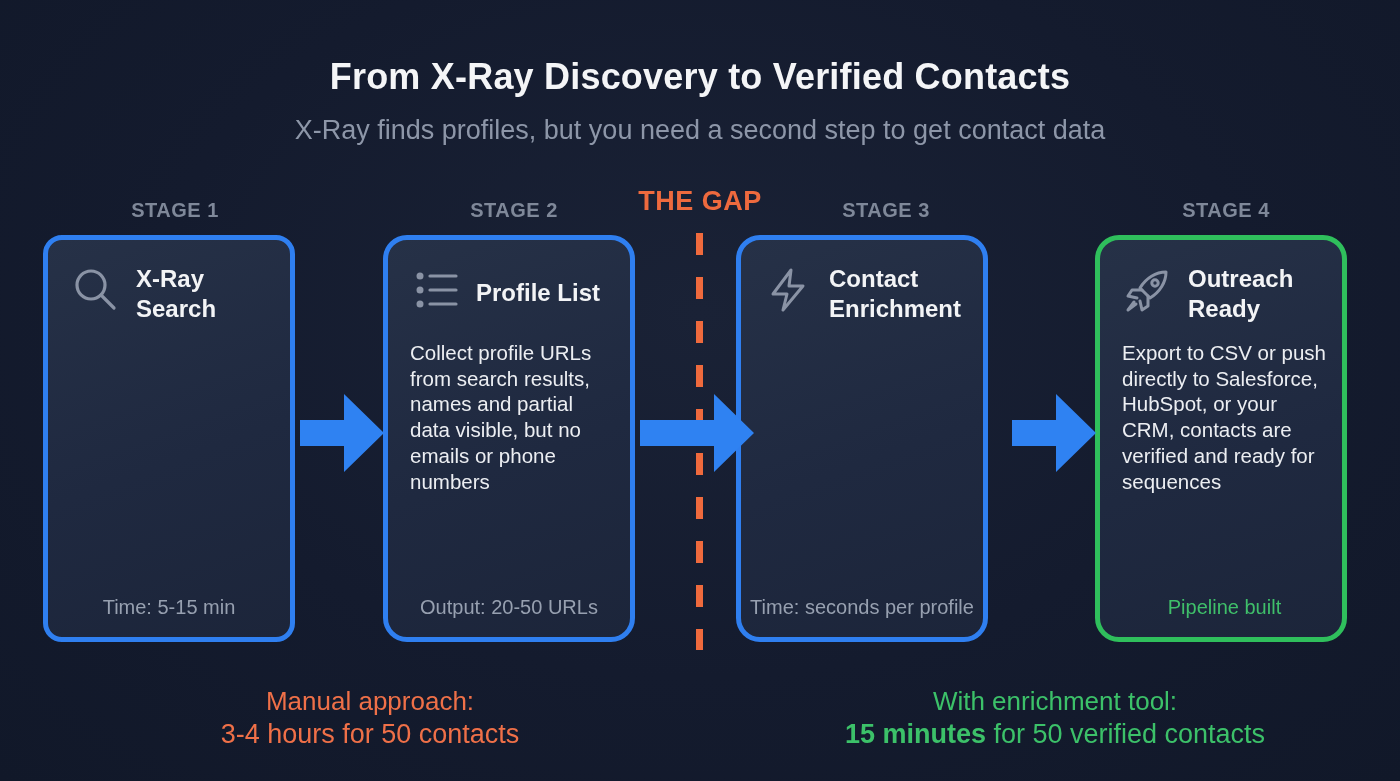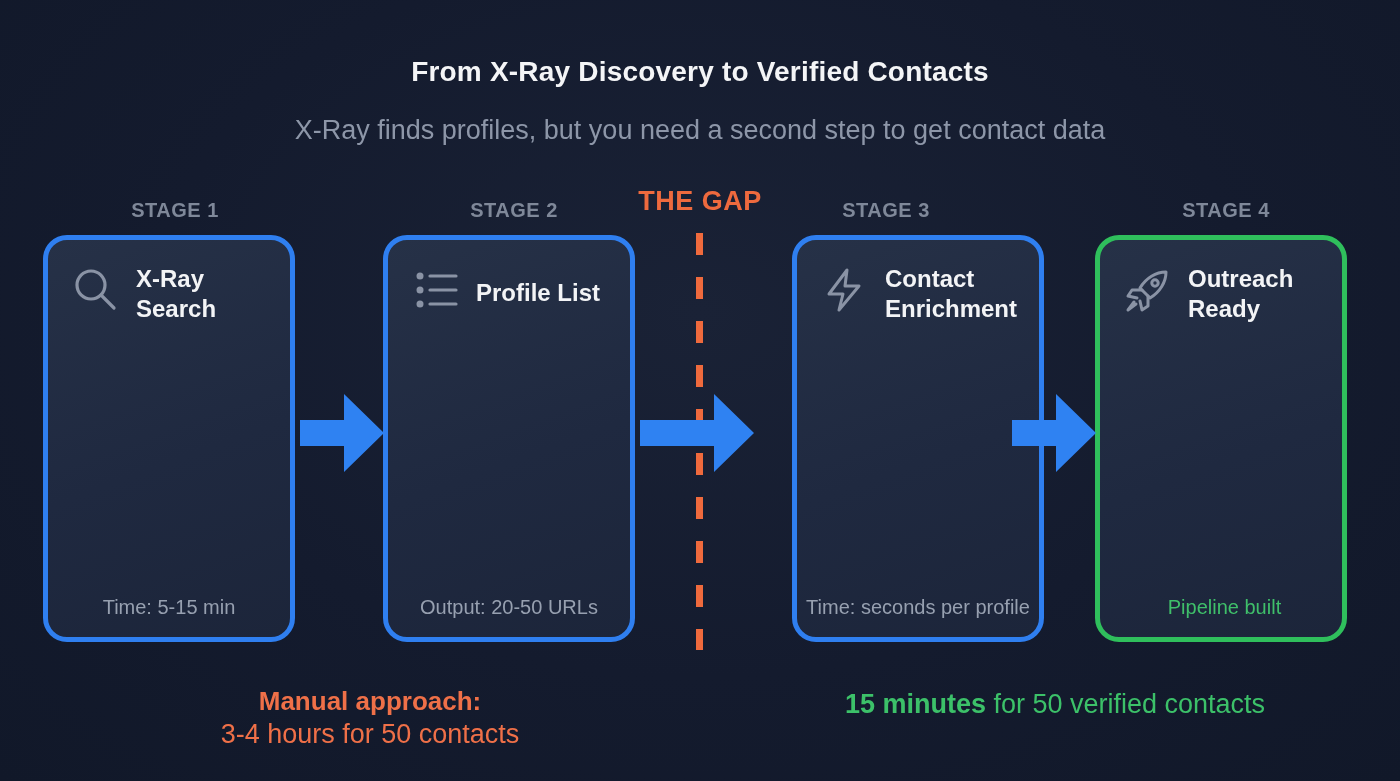--- a/index.html
+++ b/index.html
@@ -5,21 +5,21 @@
   html, body { margin: 0; padding: 0; }
   body {
     width: 1400px; height: 781px; overflow: hidden;
     background: radial-gradient(ellipse at 50% 40%, #1a2236 0%, #141b2e 55%, #111829 100%);
     font-family: "Liberation Sans", "DejaVu Sans", sans-serif;
     position: relative;
     color: #fff;
   }
   .title {
     position: absolute; left: 0; width: 1400px; top: 56px;
-    text-align: center; font-size: 28px; font-weight: 700; color: #f4f5f7;
+    text-align: center; font-size: 36px; font-weight: 700; color: #f4f5f7;
     letter-spacing: 0.2px;
   }
   .subtitle {
     position: absolute; left: 0; width: 1400px; top: 115px;
     text-align: center; font-size: 27px; font-weight: 400; color: #8d96a8;
   }
   .stage-label {
     position: absolute; top: 199px; width: 260px; text-align: center;
     font-size: 20px; font-weight: 700; color: #7f8899; letter-spacing: 0.5px;
   }
@@ -57,39 +57,39 @@
   .card.green .foot { color: #3fbf6a; margin-left: 7px; }
   .arrow {
     position: absolute; top: 394px; width: 90px; height: 78px;
   }
   .summary-left {
     position: absolute; left: 120px; width: 500px; top: 686px; text-align: center; color: #ef7048;
   }
   .summary-right {
     position: absolute; left: 780px; width: 550px; top: 686px; text-align: center; color: #3cc169;
   }
-  .sum-head { font-size: 26px; font-weight: 700; line-height: 30px; }
+  .sum-head { font-size: 26px; font-weight: 400; line-height: 30px; }
   .sum-body { font-size: 27px; font-weight: 400; line-height: 36px; }
   .sum-body b { font-weight: 700; margin-top: 9px; }
 </style>
 </head>
 <body>
 
 <div class="title">From X-Ray Discovery to Verified Contacts</div>
 <div class="subtitle">X-Ray finds profiles, but you need a second step to get contact data</div>
 
 <div class="stage-label" style="left:45px;">STAGE 1</div>
 <div class="stage-label" style="left:384px;">STAGE 2</div>
 <div class="stage-label" style="left:756px;">STAGE 3</div>
 <div class="stage-label" style="left:1096px;">STAGE 4</div>
 
 <div class="gap-label">THE GAP</div>
 <div class="gap-line"></div>
 
-<div class="card" style="left:43px;">
+<div class="card" style="left:43px;border-radius:19px;">
   <div class="icon">
     <svg width="52" height="52" viewBox="0 0 52 52" fill="none" stroke="#8a93a5" stroke-width="3.2" stroke-linecap="round">
       <circle cx="21" cy="21" r="14"></circle>
       <line x1="31" y1="31" x2="44" y2="44"></line>
     </svg>
   </div>
   <div class="heading">
     <div>X-Ray</div>
     <div>Search</div>
   </div>
@@ -101,24 +101,25 @@
     <svg width="52" height="52" viewBox="0 0 52 52" fill="#8a93a5" stroke="#8a93a5" stroke-width="3.2" stroke-linecap="round">
       <circle cx="8" cy="12" r="3.5" stroke="none"></circle>
       <circle cx="8" cy="26" r="3.5" stroke="none"></circle>
       <circle cx="8" cy="40" r="3.5" stroke="none"></circle>
       <line x1="18" y1="12" x2="44" y2="12"></line>
       <line x1="18" y1="26" x2="44" y2="26"></line>
       <line x1="18" y1="40" x2="44" y2="40"></line>
     </svg>
   </div>
   <div class="heading single">Profile List</div>
+  <div class="desc">Collect profile URLs from search results, names and partial data visible, but no emails or phone numbers</div>
   <div class="foot">Output: 20-50 URLs</div>
 </div>
 
-<div class="card" style="left:792px;">
+<div class="card" style="left:736px;">
   <div class="icon">
     <svg width="52" height="52" viewBox="0 0 52 52" fill="none" stroke="#8a93a5" stroke-width="3" stroke-linejoin="round">
       <path d="M28 6 L10 30 L24 30 L20 46 L40 22 L26 22 Z"></path>
     </svg>
   </div>
   <div class="heading">
     <div>Contact</div>
     <div>Enrichment</div>
   </div>
   <div class="foot">Time: seconds per profile</div>
@@ -131,32 +132,34 @@
       <circle cx="33" cy="19" r="3.2"></circle>
       <path d="M20 26 L10 26 L6 32 L15 34"></path>
       <path d="M26 32 L26 42 L20 46 L18 37"></path>
       <path d="M12 38 L6 46 L14 40"></path>
     </svg>
   </div>
   <div class="heading">
     <div>Outreach</div>
     <div>Ready</div>
   </div>
+  <div class="desc">Export to CSV or push directly to Salesforce, HubSpot, or your CRM, contacts are verified and ready for sequences</div>
   <div class="foot">Pipeline built</div>
 </div>
 
 <svg class="arrow" style="left:300px;" viewBox="0 0 90 78">
   <polygon points="0,26 44,26 44,0 84,39 44,78 44,52 0,52" fill="#2f82f2"></polygon>
 </svg>
 <svg class="arrow" style="left:640px; width:120px;" viewBox="0 0 120 78">
   <polygon points="0,26 74,26 74,0 114,39 74,78 74,52 0,52" fill="#2f82f2"></polygon>
 </svg>
 <svg class="arrow" style="left:1012px;" viewBox="0 0 90 78">
   <polygon points="0,26 44,26 44,0 84,39 44,78 44,52 0,52" fill="#2f82f2"></polygon>
 </svg>
 
 <div class="summary-left">
   <div class="sum-head">Manual approach:</div>
   <div class="sum-body">3-4 hours for 50 contacts</div>
 </div>
 <div class="summary-right">
+  <div class="sum-head">With enrichment tool:</div>
   <div class="sum-body"><b>15 minutes</b><span> for 50 verified contacts</span></div>
 </div>
 
 </body></html>

